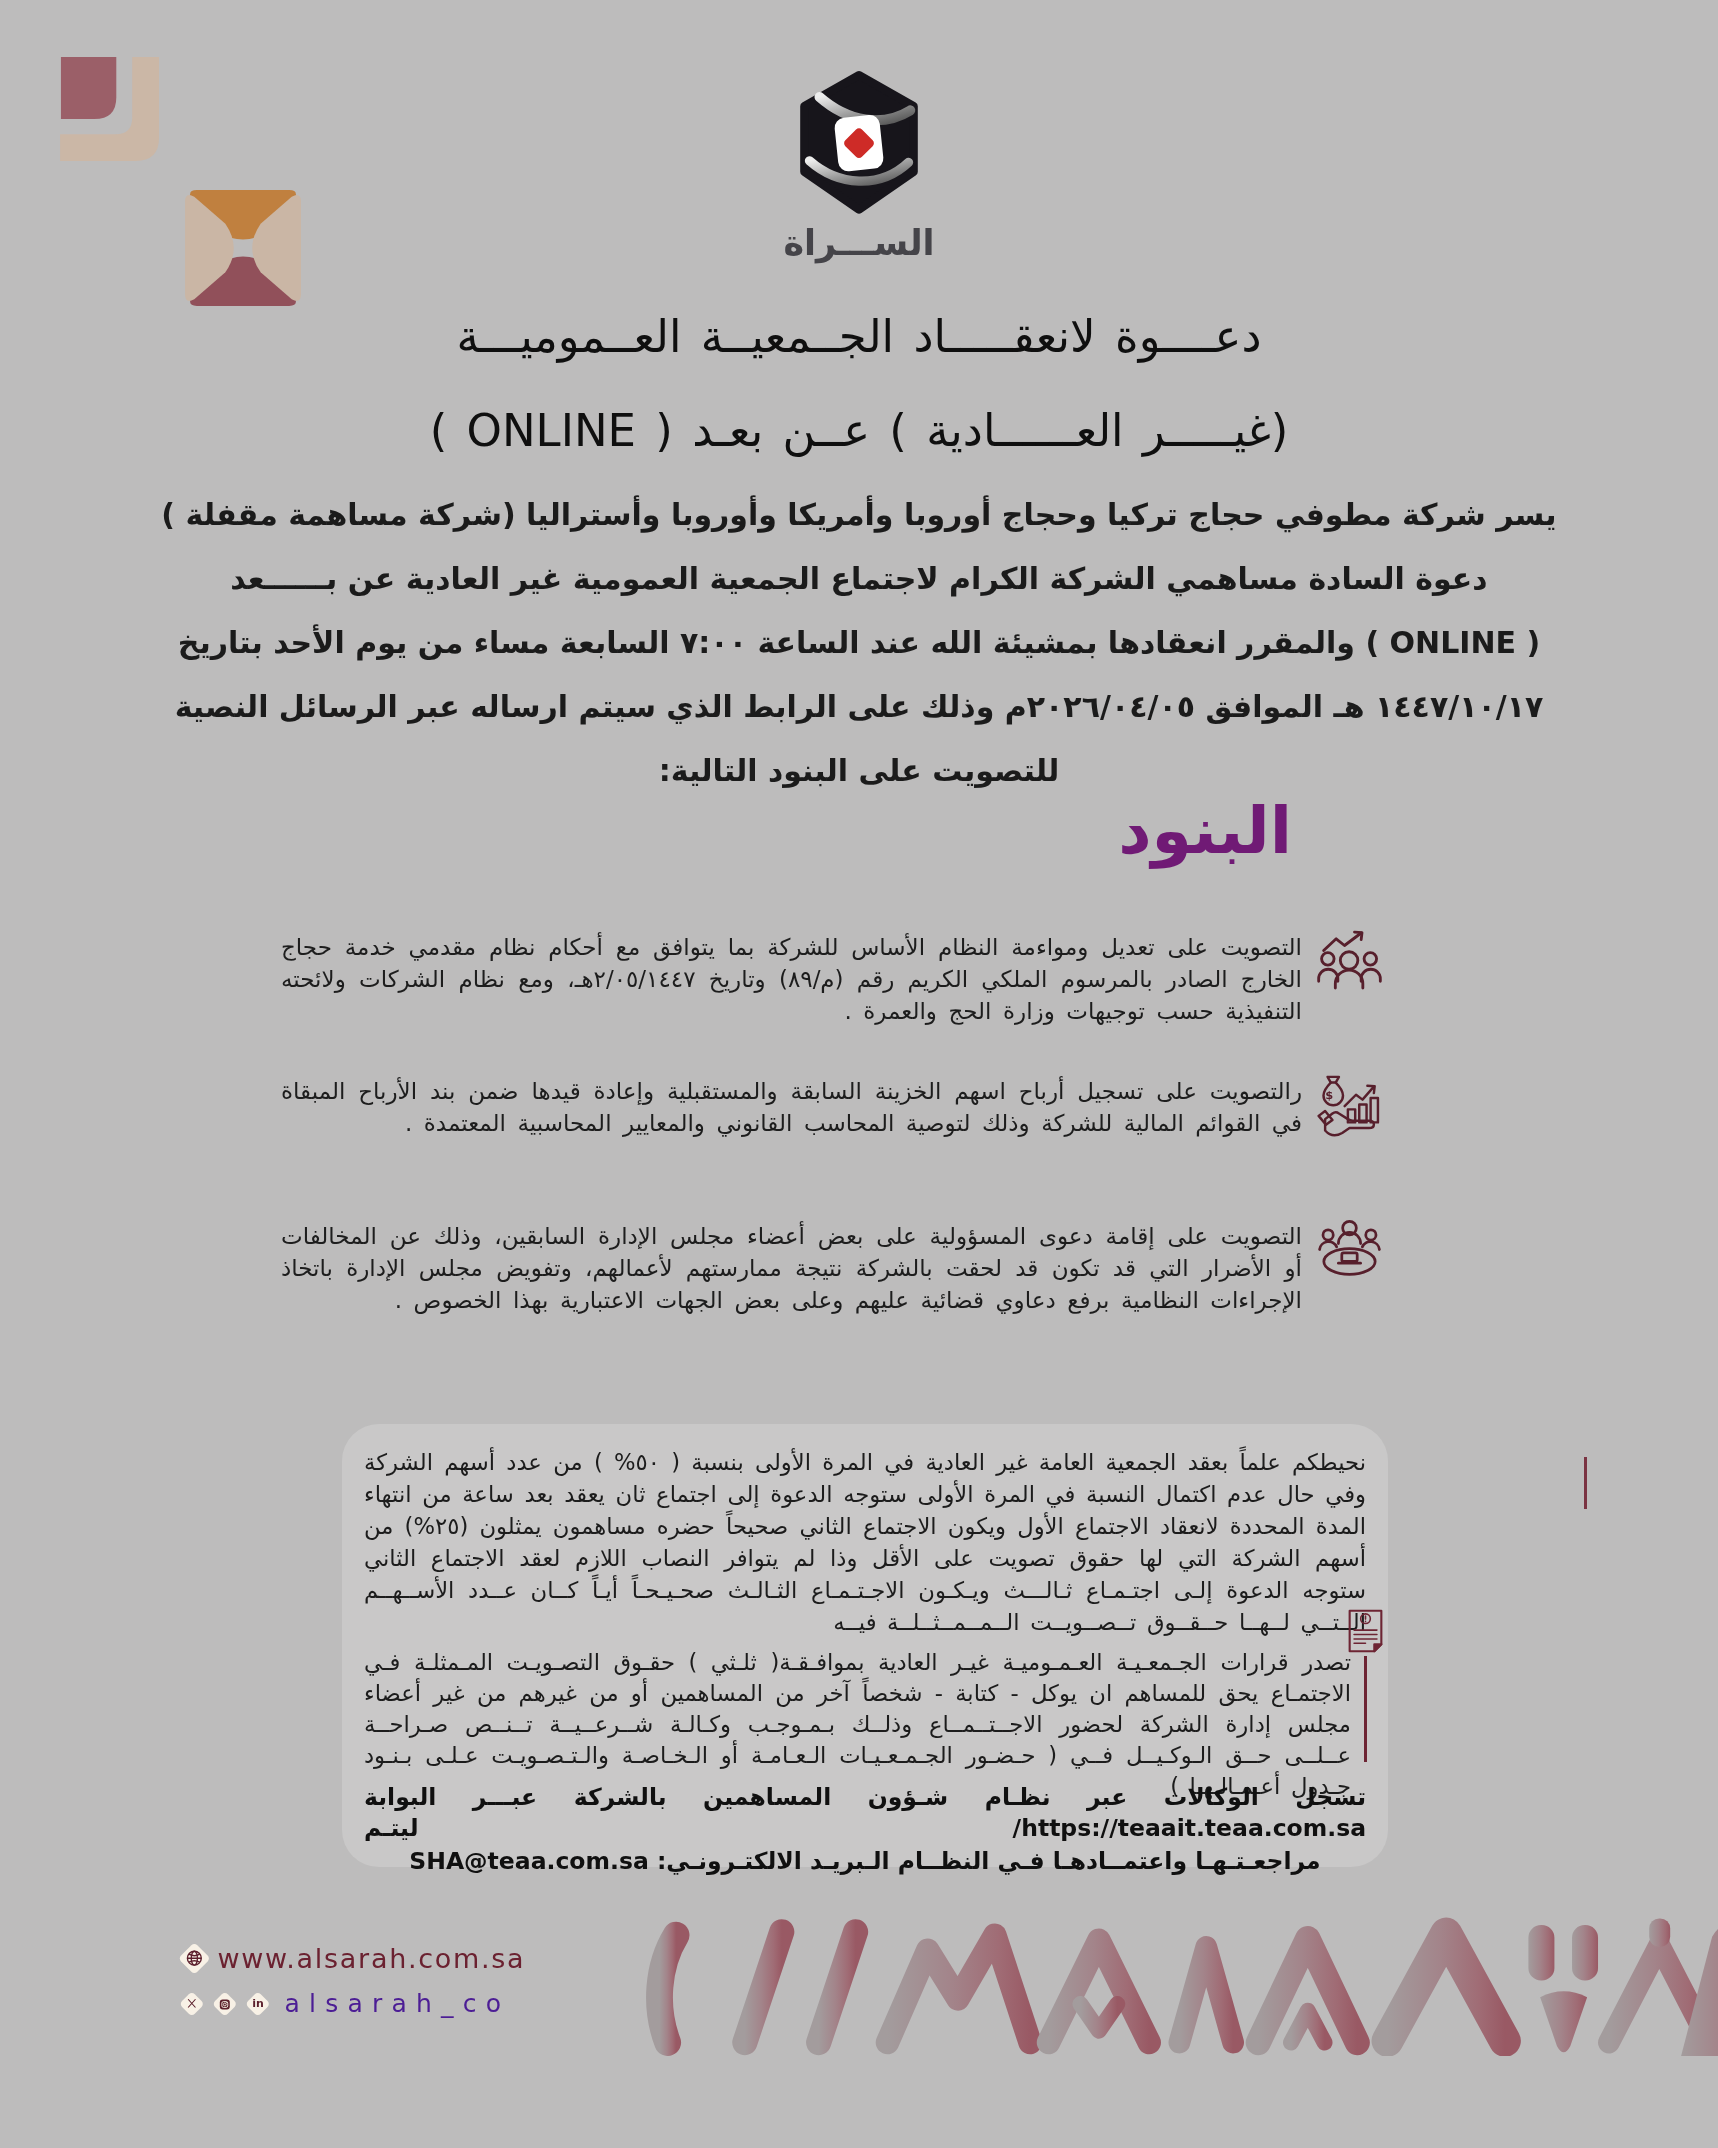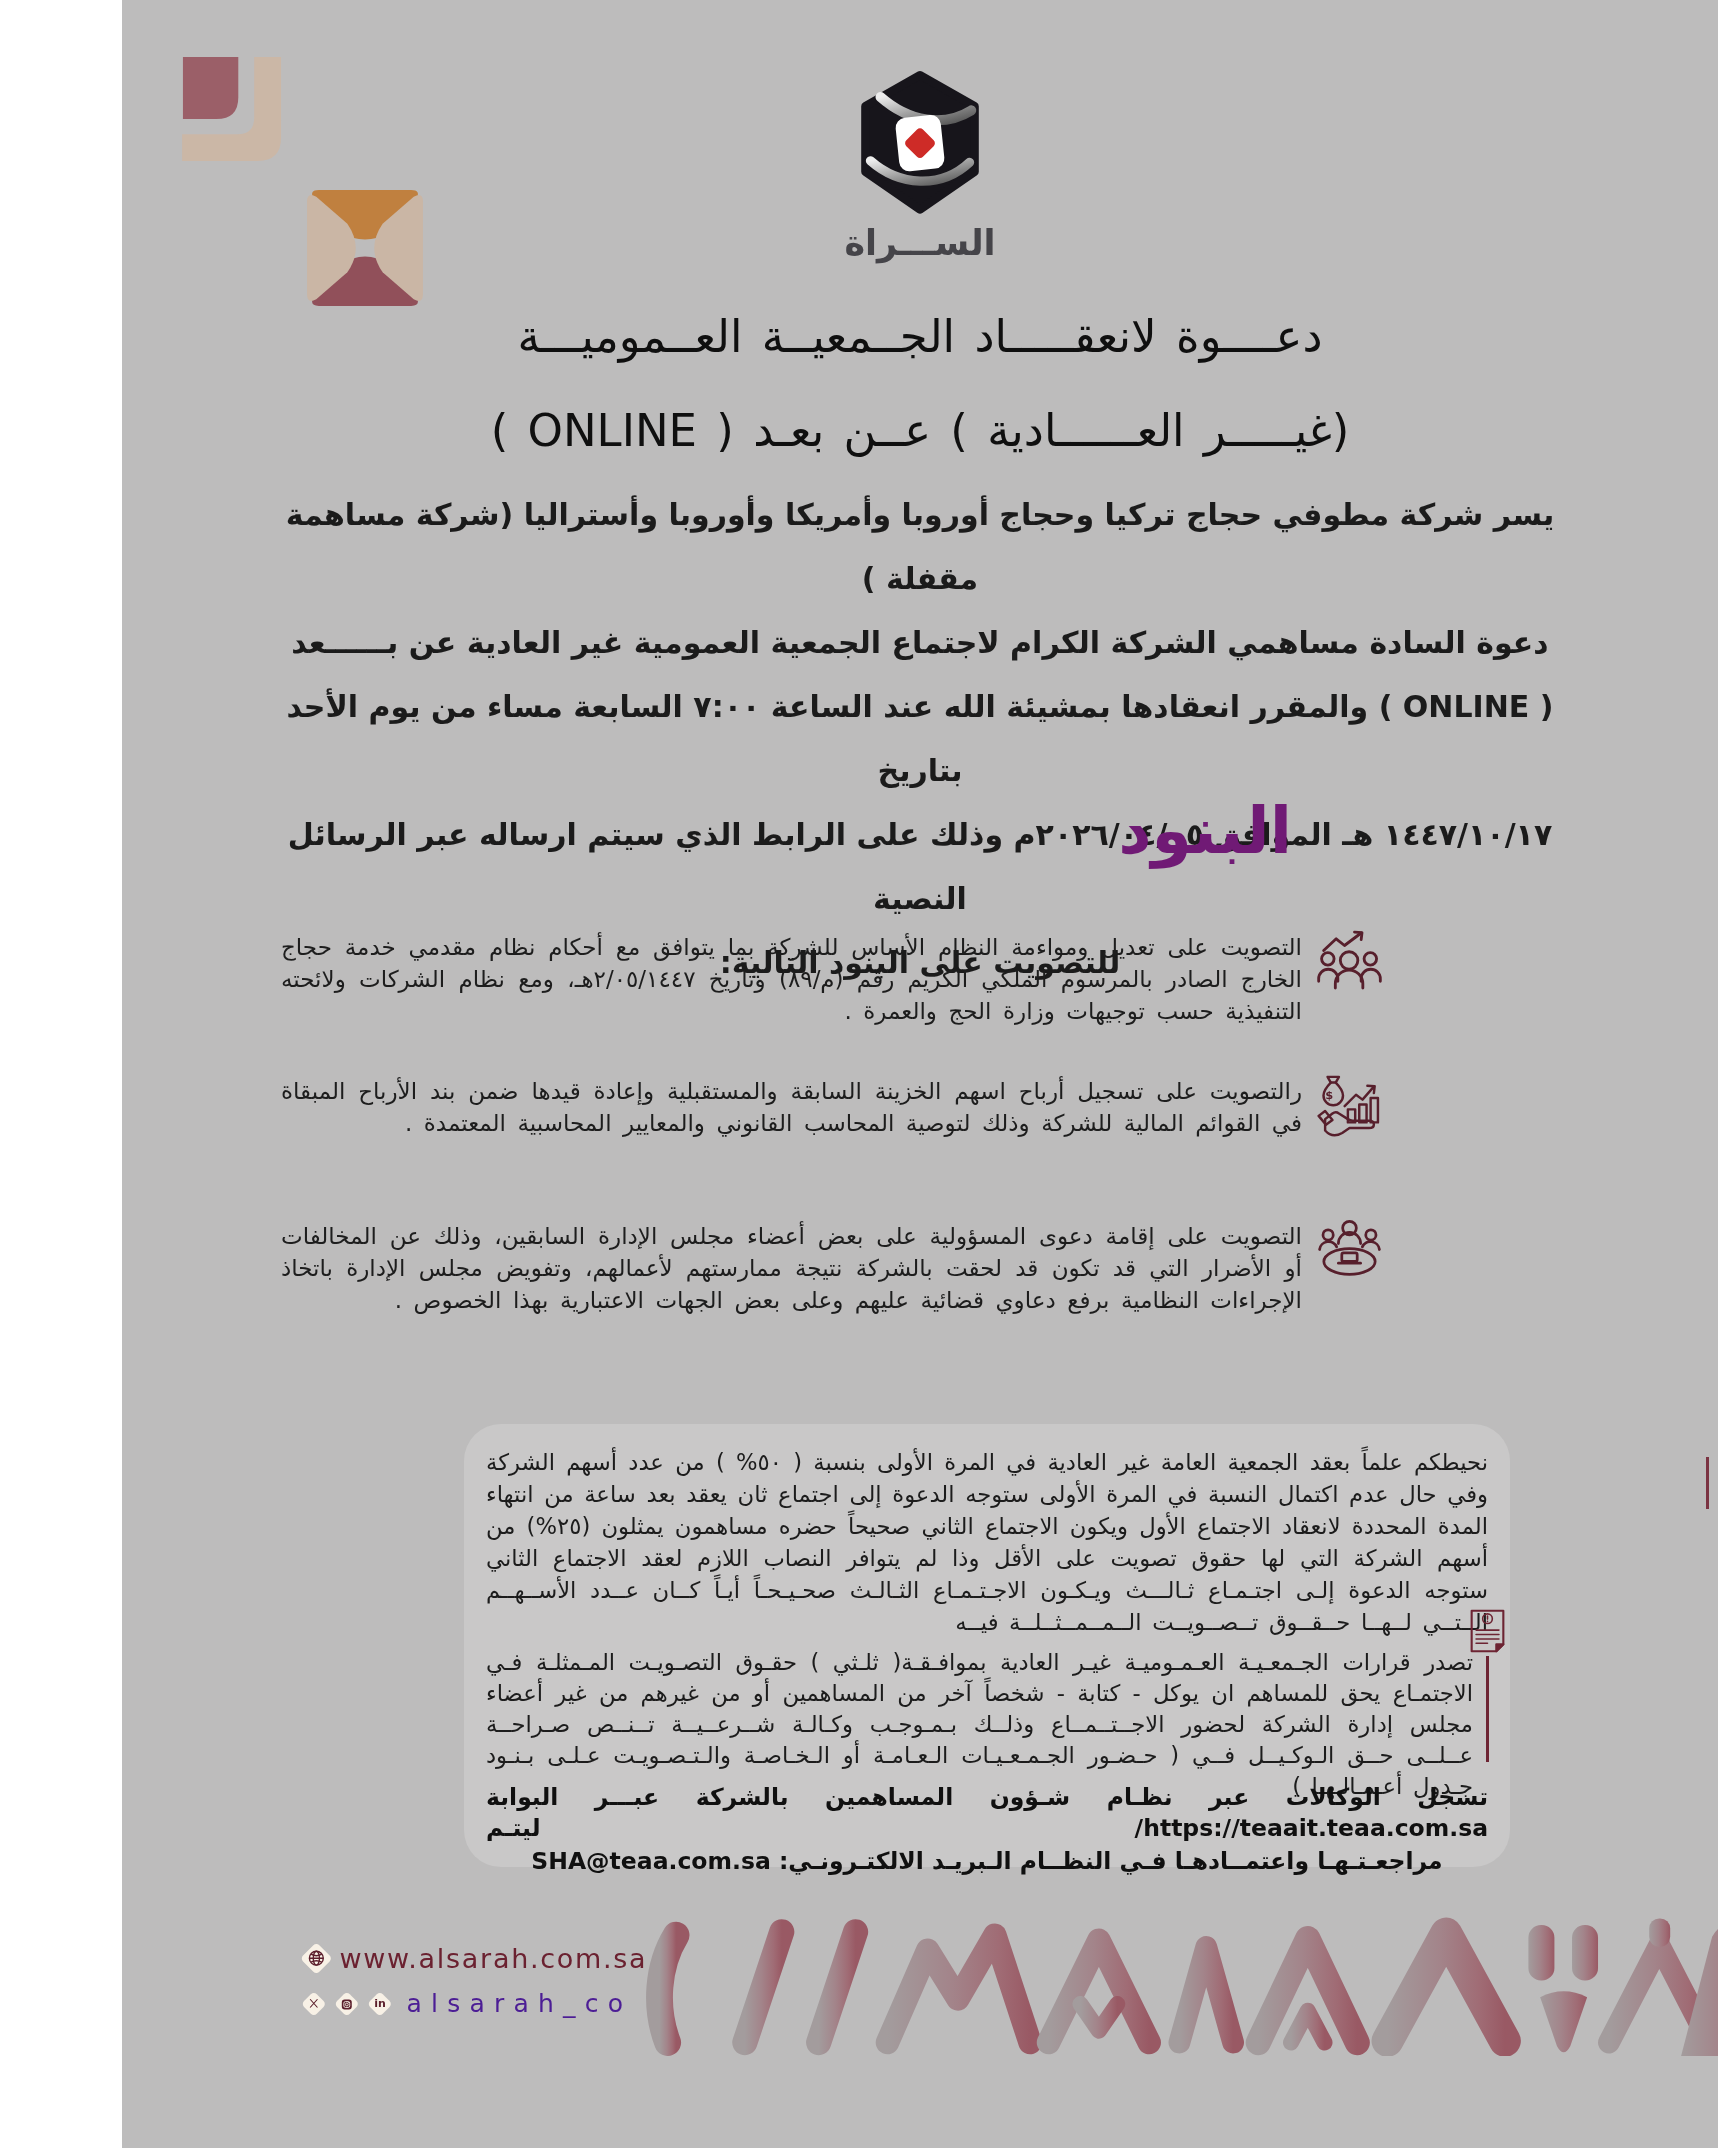--- a/index.html
+++ b/index.html
@@ -1,17 +1,17 @@
 <!DOCTYPE html>
 <html lang="ar" dir="rtl" style="font-size:13.4px"><head>
 <meta charset="utf-8">
 <style>
   html,body{margin:0;padding:0;}
   .page{
-    position:relative; width:1596px; height:2148px; overflow:hidden;
+    position:relative; width:1718px; height:2148px; overflow:hidden;
     background:#bdbcbc; font-family:"DejaVu Sans", sans-serif;
     direction:rtl; color:#1c1c1c;
   }
   .abs{position:absolute;}
   
   .deco-corner{left:60px; top:57px;}
   .deco-pinwheel{left:180px; top:185px;}
   
   .logo-block{top:70px; left:0; right:0; text-align:center;}
   .logo-arabic{font-size:35px; color:#454449; font-weight:bold; margin-top:1.7px; letter-spacing:0px;}

